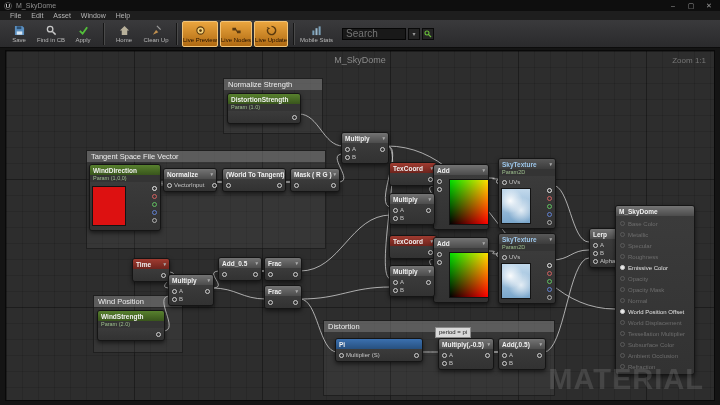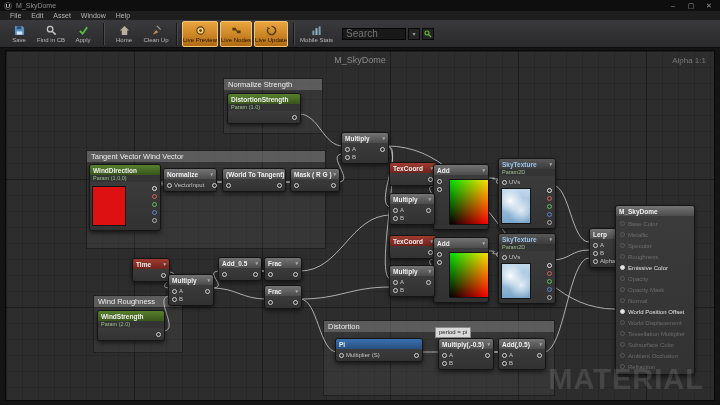--- a/index.html
+++ b/index.html
@@ -200,30 +200,30 @@
         <svg width="8" height="8" viewBox="0 0 12 12">
           <circle cx="4.5" cy="4.5" r="3" fill="none" stroke="#6abf3a" stroke-width="1.6"></circle>
           <line x1="7" y1="7" x2="10.5" y2="10.5" stroke="#6abf3a" stroke-width="1.8"></line>
         </svg>
       </span>
   </div>
 </div>
 
 <div id="canvas">
   <div class="graph-title">M_SkyDome</div>
-  <div class="zoom-label">Alpha 1:1</div>
+  <div class="zoom-label">Zoom 1:1</div>
   <div class="watermark">MATERIAL</div>
 <div class="comment" style="left: 217px; top: 27px; width: 100px; height: 56px;">
       <div class="chead">Normalize Strength</div>
     </div>
     <div class="comment" style="left: 80px; top: 99px; width: 240px; height: 99px;">
-      <div class="chead">Tangent Vector Wind Vector</div>
+      <div class="chead">Tangent Space File Vector</div>
     </div>
     <div class="comment" style="left: 87px; top: 244px; width: 90px; height: 58px;">
-      <div class="chead">Wind Roughness</div>
+      <div class="chead">Wind Position</div>
     </div>
     <div class="comment" style="left: 317px; top: 269px; width: 232px; height: 76px;">
       <div class="chead">Distortion</div>
     </div>
     <svg id="wires" width="710" height="351">
       <path d="M293 63 C312.8 63,317.2 95,337 95" fill="none" stroke="rgba(205,205,205,.8)" stroke-width="1"></path>
       <path d="M332 131 C350 131,319 103,337 103" fill="none" stroke="rgba(205,205,205,.8)" stroke-width="1"></path>
       <path d="M153 134 C171 134,141 131,159 131" fill="none" stroke="rgba(205,205,205,.8)" stroke-width="1"></path>
       <path d="M209 131 C227 131,200 131,218 131" fill="none" stroke="rgba(205,205,205,.8)" stroke-width="1"></path>
       <path d="M278 131 C296 131,268 131,286 131" fill="none" stroke="rgba(205,205,205,.8)" stroke-width="1"></path>

